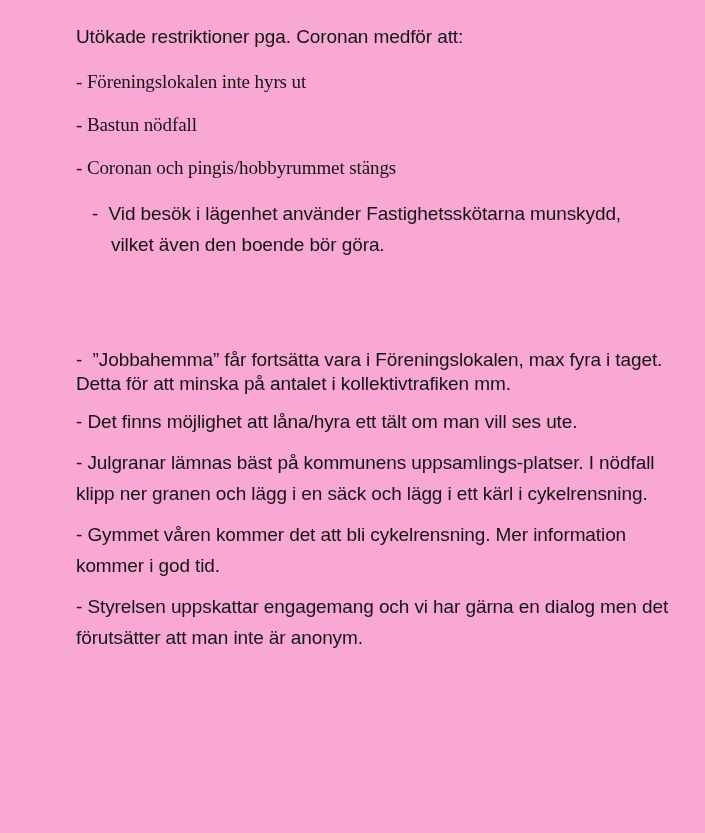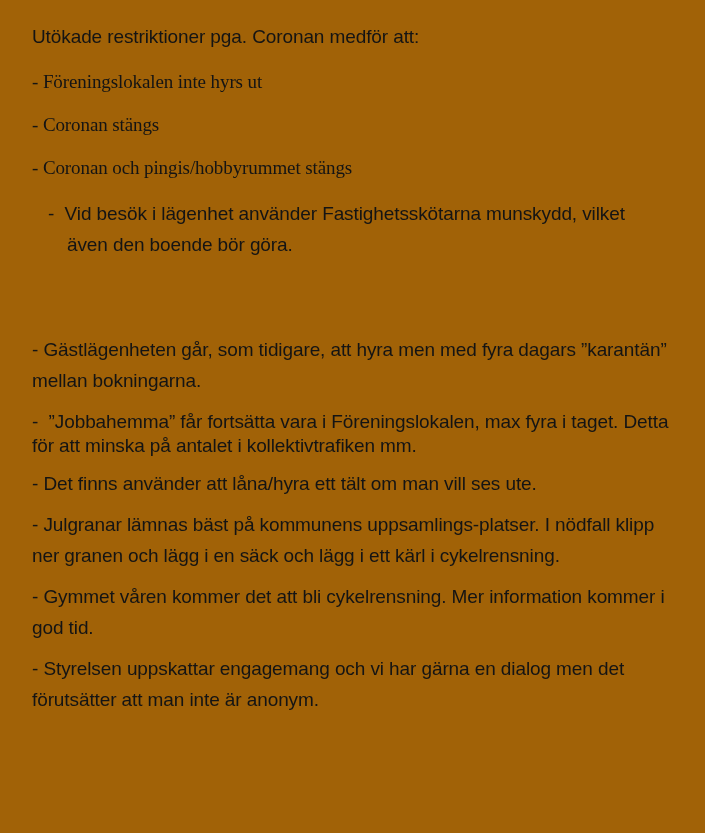--- a/index.html
+++ b/index.html
@@ -14,23 +14,23 @@
     overflow: hidden;
     font-family: "Liberation Sans", sans-serif;
     color: #1a1a1a;
     -webkit-font-smoothing: antialiased;
   }
 
   #page {
     position: relative;
     width: 705px;
     height: 833px;
-    background: #a16207;
+    background: #f9a8d4;
     box-sizing: border-box;
-    padding: 22px 30px 0 32px;
+    padding: 22px 30px 0 76px;
   }
 
   .doc-body {
     font-size: 19px;
     line-height: 1.0;
     color: #141414;
     letter-spacing: -0.1px;
   }
 
   
@@ -86,37 +86,36 @@
 </head>
 <body>
 
 <div id="page">
   <div class="doc-body">
 
     <p class="para lead-line">Utökade restriktioner pga. Coronan medför att:</p>
 
     <p class="para bullet-simple">- Föreningslokalen inte hyrs ut</p>
 
-    <p class="para bullet-simple">- Coronan stängs</p>
+    <p class="para bullet-simple">- Bastun nödfall</p>
 
     <p class="para bullet-simple">- Coronan och pingis/hobbyrummet stängs</p>
 
     <p class="para bullet-hanging">-  Vid besök i lägenhet använder Fastighetsskötarna munskydd, vilket även den boende bör göra.</p>
 
     <div class="spacer-blank-line"></div>
 
-    <p class="para para-flush">- Gästlägenheten går, som tidigare, att hyra men med fyra dagars ”karantän” mellan bokningarna.</p>
 
     <div class="spacer-small"></div>
 
     <p class="para para-flush tight">-  ”Jobbahemma” får fortsätta vara i Föreningslokalen, max fyra i taget. Detta för att minska på antalet i kollektivtrafiken mm.</p>
 
     <div class="spacer-tiny"></div>
 
-    <p class="para para-flush">- Det finns använder att låna/hyra ett tält om man vill ses ute.</p>
+    <p class="para para-flush">- Det finns möjlighet att låna/hyra ett tält om man vill ses ute.</p>
 
     <div class="spacer-tiny"></div>
 
     <p class="para para-flush">- Julgranar lämnas bäst på kommunens uppsamlings-platser. I nödfall klipp ner granen och lägg i en säck och lägg i ett kärl i cykelrensning.</p>
 
     <div class="spacer-tiny"></div>
 
     <p class="para para-flush">- Gymmet våren kommer det att bli cykelrensning. Mer information kommer i god tid.</p>
 
     <div class="spacer-tiny"></div>

